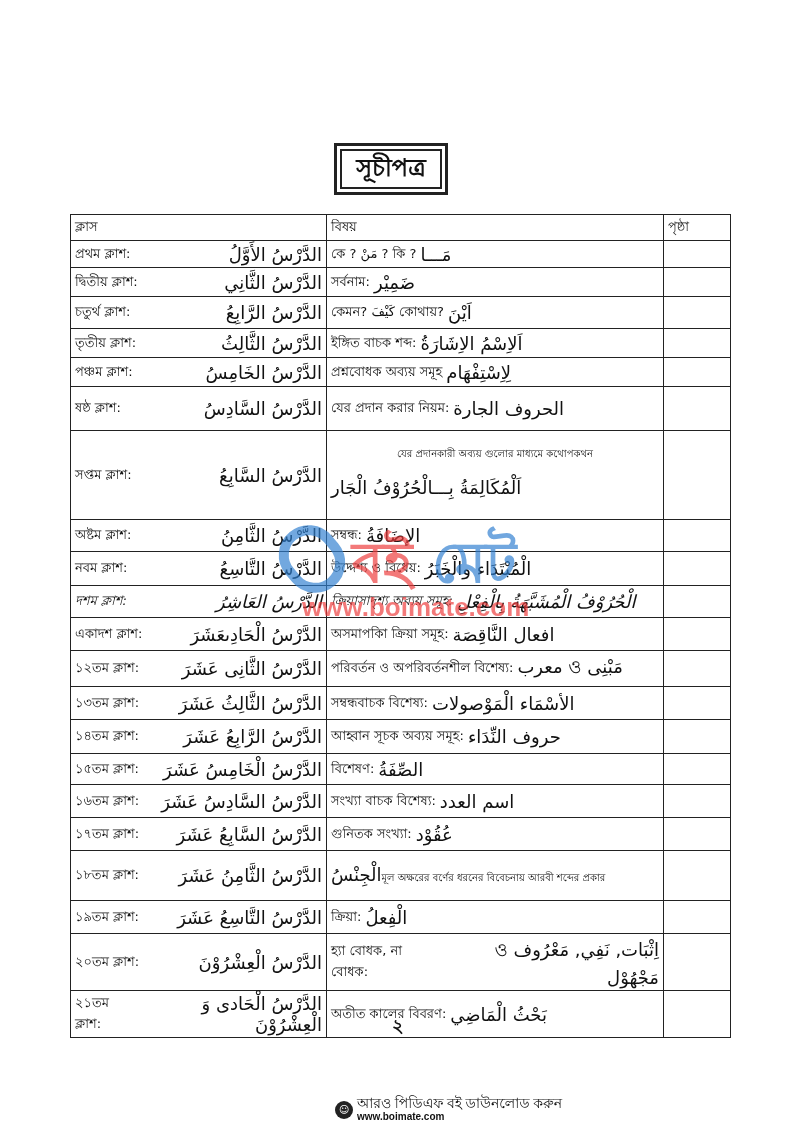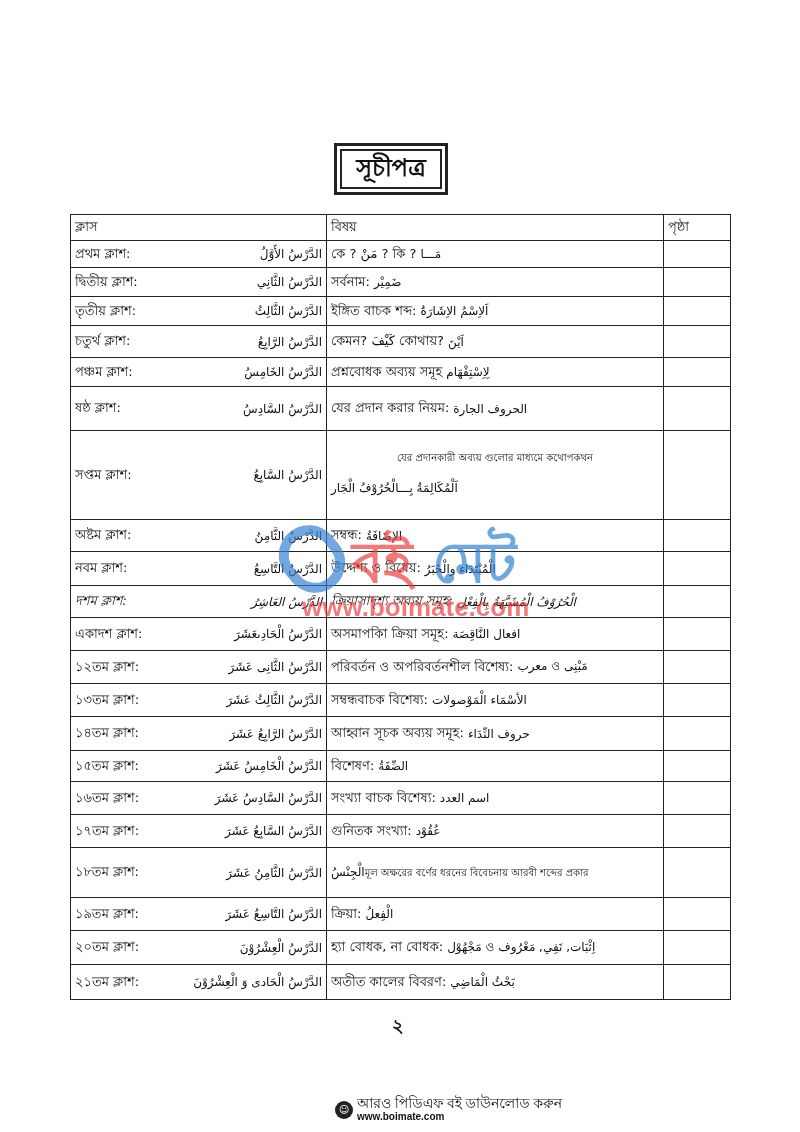--- a/index.html
+++ b/index.html
@@ -10,21 +10,21 @@
   .title-inner { width:100%; height:100%; border:2px solid #222; box-sizing:border-box;
                  display:flex; align-items:center; justify-content:center;
                  font-size:24px; font-weight:bold; }
   table.toc { position:absolute; left:70px; top:214px; width:660px; border-collapse:collapse;
               table-layout:fixed; font-size:13px; }
   table.toc td { border:1.5px solid #222; padding:2px 4px; vertical-align:middle; }
   table.toc col.c1 { width:256px; }
   table.toc col.c2 { width:337px; }
   table.toc col.c3 { width:67px; }
   .cls { display:flex; justify-content:space-between; align-items:center; gap:6px; }
-  .ar { direction:rtl; font-family:"DejaVu Sans", sans-serif; font-size:12px; }
+  .ar { direction:rtl; font-family:"DejaVu Sans", sans-serif; font-size:18px; }
   .topic { display:flex; align-items:center; gap:4px; }
   .small { font-size:10px;text-align:center; }
   .watermark { position:absolute; left:282px; top:520px; width:250px; height:110px; pointer-events:none; opacity:0.85; }
   .wm-clip { position:absolute; left:0; top:4px; width:60px; height:70px; border:10px solid #2f7fd0;
              border-radius:30px; transform:rotate(-40deg); box-sizing:border-box; opacity:0.8; }
   .wm-logo1 { position:absolute; left:70px; top:0; font-size:56px; font-weight:bold; color:#ee3b3b; opacity:0.8; }
   .wm-logo2 { position:absolute; left:150px; top:0; font-size:56px; font-weight:bold; color:#2f7fd0; opacity:0.8;font-family:Liberation Serif, serif; }
   .wm-url { position:absolute; left:20px; top:72px; font-size:26px; font-weight:bold; color:#ee3b3b; opacity:0.8;
             font-family:"Liberation Sans", sans-serif; }
   .page-num { position:absolute; left:392px; top:1012px; font-size:18px; font-weight:bold; }
@@ -77,46 +77,46 @@
           </div>
     </td>
     <td>
           <div class="topic">
             <span>সর্বনাম:</span>
             <span class="ar">ضَمِيْر</span>
           </div>
         </td>
     <td></td>
       </tr>
+      <tr style="height: 32px;">
+    <td>
+      <div class="cls">
+            <span>চতুর্থ ক্লাশ:</span>
+      <span class="ar">الدَّرْسُ الرَّابِعُ</span>
+          </div>
+    </td>
+    <td>
+          <div class="topic">
+            <span>কেমন?  كَيْفَ   কোথায়?</span>
+            <span class="ar">اَيْنَ</span>
+          </div>
+        </td>
+    <td></td>
+      </tr>
       <tr style="height: 29px;">
     <td>
       <div class="cls">
             <span>তৃতীয় ক্লাশ:</span>
       <span class="ar">الدَّرْسُ الثَّالِثُ</span>
           </div>
     </td>
     <td>
           <div class="topic">
             <span>ইঙ্গিত বাচক শব্দ:</span>
             <span class="ar">اَلاِسْمُ الاِشَارَةُ</span>
-          </div>
-        </td>
-    <td></td>
-      </tr>
-      <tr style="height: 32px;">
-    <td>
-      <div class="cls">
-            <span>চতুর্থ ক্লাশ:</span>
-      <span class="ar">الدَّرْسُ الرَّابِعُ</span>
-          </div>
-    </td>
-    <td>
-          <div class="topic">
-            <span>কেমন?  كَيْفَ   কোথায়?</span>
-            <span class="ar">اَيْنَ</span>
           </div>
         </td>
     <td></td>
       </tr>
       <tr style="height: 29px;">
     <td>
       <div class="cls">
             <span>পঞ্চম ক্লাশ:</span>
       <span class="ar">الدَّرْسُ الخَامِسُ</span>
           </div>

